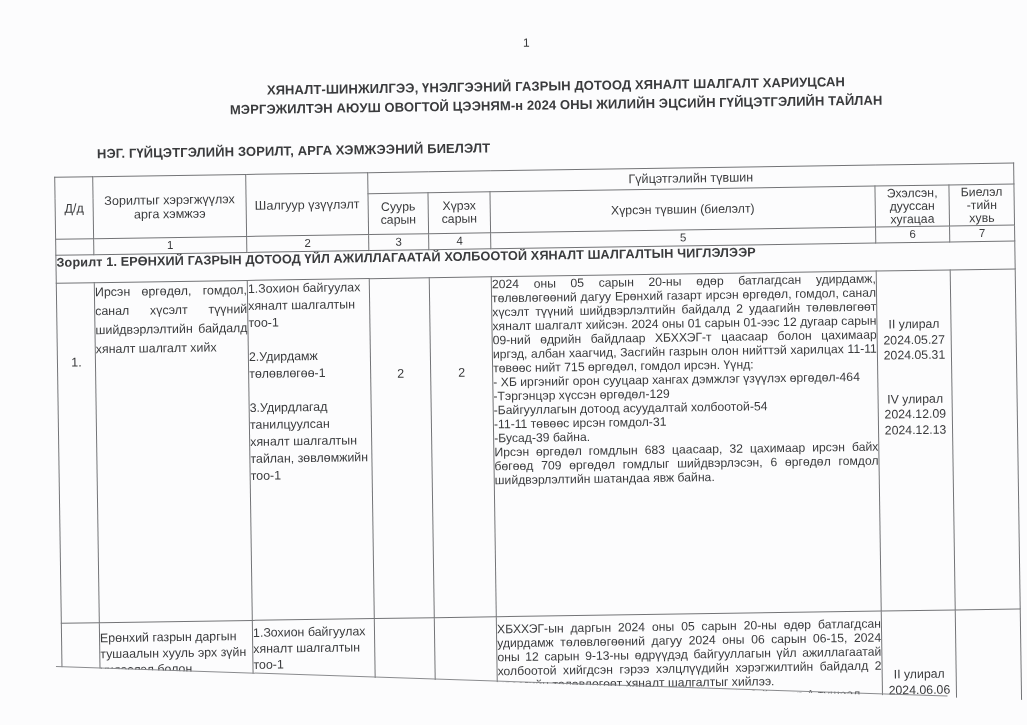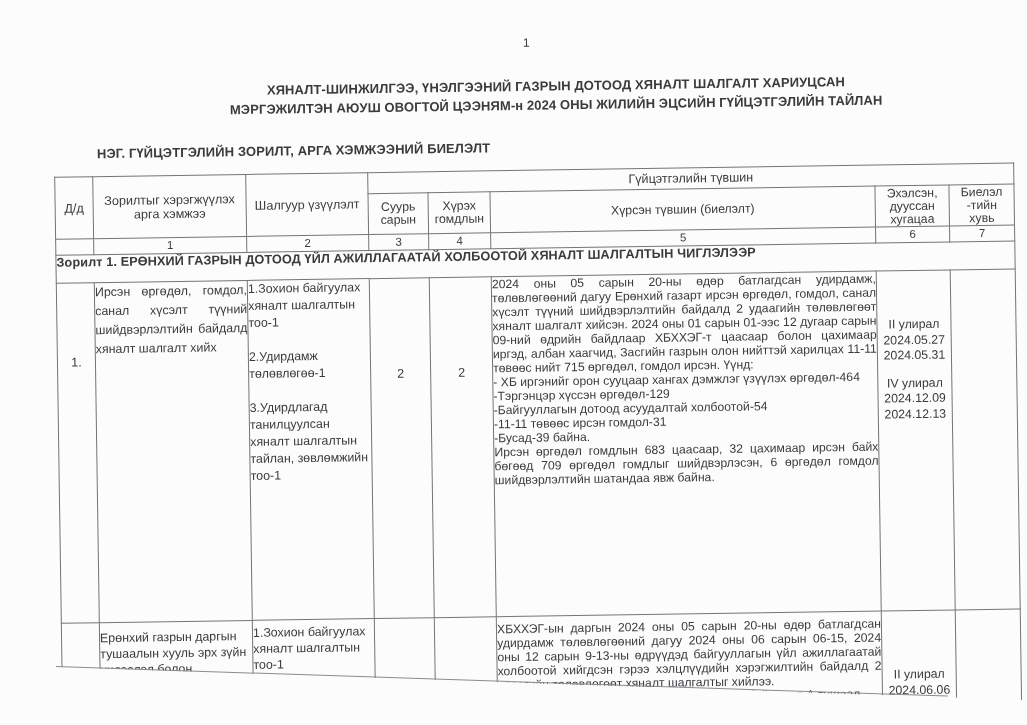--- a/index.html
+++ b/index.html
@@ -56,21 +56,21 @@
   .r1 .cell-lvl { padding-top:88px; }
   .r2 .cell-lvl { padding-top:62px; }
 
   .cell-ach { font-size:12.2px; line-height:14px; padding:3px 5px 0 7px; }
   .r2 .cell-ach { padding-top:5px; }
   .cell-ach p { margin:0; }
 
   .cell-period { text-align:center; font-size:12.3px; line-height:15.5px; }
   .r1 .cell-period { padding-top:46px; }
   .r2 .cell-period { padding-top:56px; }
-  .r1 .period-2 { margin-top:12px; }
+  .r1 .period-2 { margin-top:28px; }
 
   
   .edge-line {
     position:absolute; left:56px; top:666px; width:892px; height:1px;
     background:#8a8b8e; transform:rotate(1.9deg); transform-origin:0 0;
   }
 </style>
 </head>
 <body>
 
@@ -104,21 +104,21 @@
           <td rowspan="2">Д/д</td>
           <td rowspan="2">Зорилтыг хэрэгжүүлэх арга хэмжээ</td>
           <td rowspan="2">Шалгуур үзүүлэлт</td>
           <td colspan="5">Гүйцэтгэлийн түвшин</td>
         </tr>
 
         <tr class="hrow2">
           <td class="pre">Суурь
 сарын</td>
           <td class="pre">Хүрэх
-гомдлын</td>
+сарын</td>
           <td>Хүрсэн түвшин (биелэлт)</td>
           <td class="pre">Эхэлсэн,
 дууссан
 хугацаа</td>
           <td class="pre">Биелэл
 -тийн
 хувь</td>
         </tr>
 
         <tr class="numrow">

